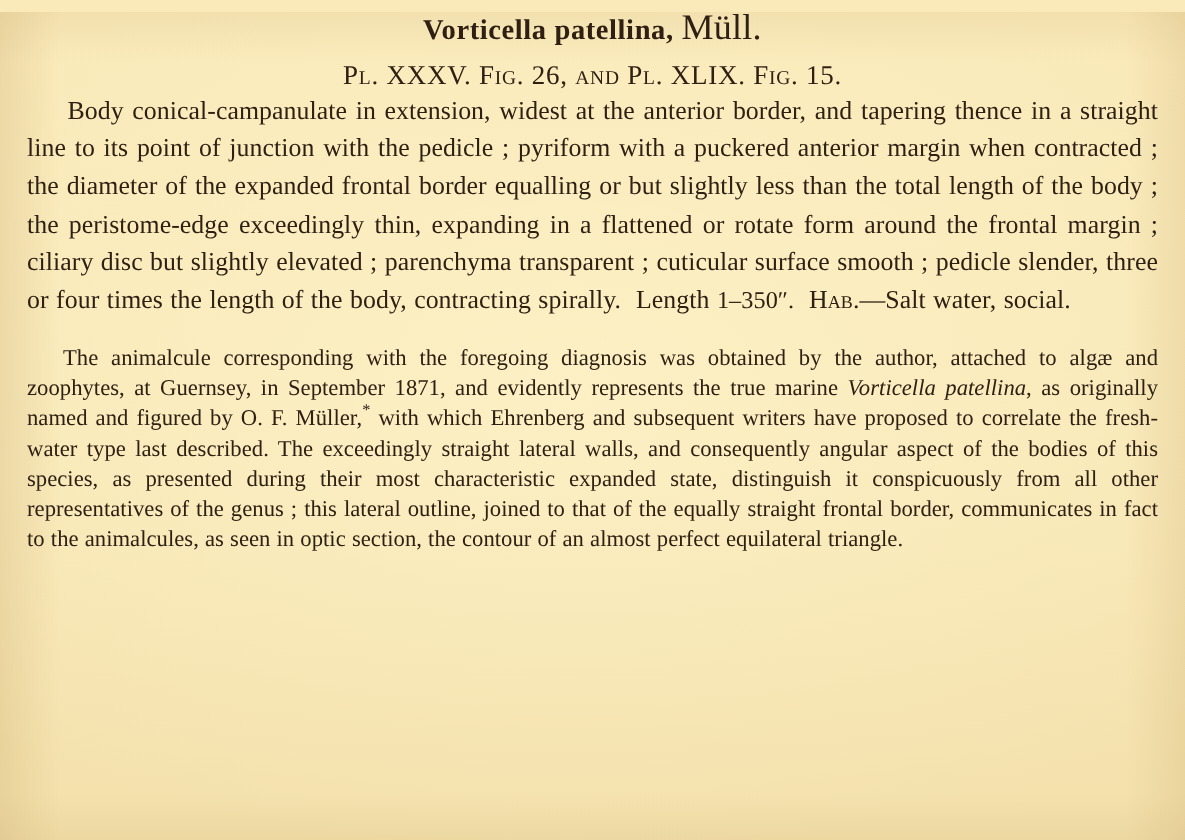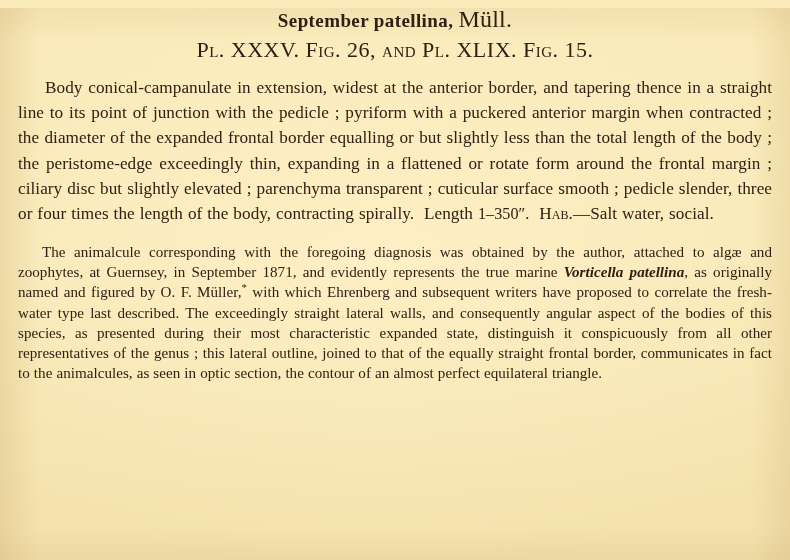--- a/index.html
+++ b/index.html
@@ -57,74 +57,73 @@
     font-weight: bold;
   }
   .title .authority {
     font-weight: normal;
     font-size: 24px;
     letter-spacing: 0.2px;
   }
 
   .subtitle {
     text-align: center;
-    font-size: 22px;
+    font-size: 18px;
     line-height: 22px;
     margin: 7px 0 0 0;
     letter-spacing: 0.5px;
     font-variant: small-caps;
     white-space: pre;
   }
 
   
   .para-main {
     font-size: 17.2px;
     line-height: 25.2px;
     text-align: justify;
     text-justify: inter-word;
-    margin: 14px 0 0 0;
+    margin: 0 0 0 0;
     text-indent: 27px;
     letter-spacing: 0.05px;
     word-spacing: 0.6px;
   }
 
   .para-note {
     font-size: 15.1px;
     line-height: 20.1px;
     text-align: justify;
     text-justify: inter-word;
     margin: 16px 0 0 0;
     text-indent: 24px;
     letter-spacing: 0.02px;
     word-spacing: 0.3px;
   }
 
   .it {
     font-style: italic;
-    font-weight: bold;
   }
   .sc {
     font-variant: small-caps;
   }
   .osf {
     font-size: 0.94em;
   }
   .fnmark {
     vertical-align: super;
     font-size: 0.72em;
     line-height: 0;
   }
 </style>
 </head>
 <body>
 
 <div class="page">
   <div class="content">
 
-    <h1 class="title"><span class="species">September patellina,</span> <span class="authority">Müll.</span></h1>
+    <h1 class="title"><span class="species">Vorticella patellina,</span> <span class="authority">Müll.</span></h1>
 
     <div class="subtitle">Pl. XXXV. Fig. 26, and Pl. XLIX. Fig. 15.</div>
 
     <p class="para-main"><span>Body conical-campanulate in extension, widest at the anterior border, and tapering thence in a straight line to its point of junction with the pedicle ; pyriform with a puckered anterior margin when contracted ; the diameter of the expanded frontal border equalling or but slightly less than the total length of the body ; the peristome-edge exceedingly thin, expanding in a flattened or rotate form around the frontal margin ; ciliary disc but slightly elevated ; parenchyma transparent ; cuticular surface smooth ; pedicle slender, three or four times the length of the body, contracting spirally.</span>&nbsp; <span>Length</span> <span class="osf">1–350″.</span>&nbsp; <span class="sc">Hab.</span><span>—Salt water, social.</span></p>
 
     <p class="para-note"><span>The animalcule corresponding with the foregoing diagnosis was obtained by the author, attached to algæ and zoophytes, at Guernsey, in September 1871, and evidently represents the true marine </span><span class="it">Vorticella patellina</span><span>, as originally named and figured by O. F. Müller,</span><span class="fnmark">*</span><span> with which Ehrenberg and subsequent writers have proposed to correlate the fresh-water type last described.   The exceedingly straight lateral walls, and consequently angular aspect of the bodies of this species, as presented during their most characteristic expanded state, distinguish it conspicuously from all other representatives of the genus ; this lateral outline, joined to that of the equally straight frontal border, communicates in fact to the animalcules, as seen in optic section, the contour of an almost perfect equilateral triangle.</span></p>
 
   </div>
 </div>
 

